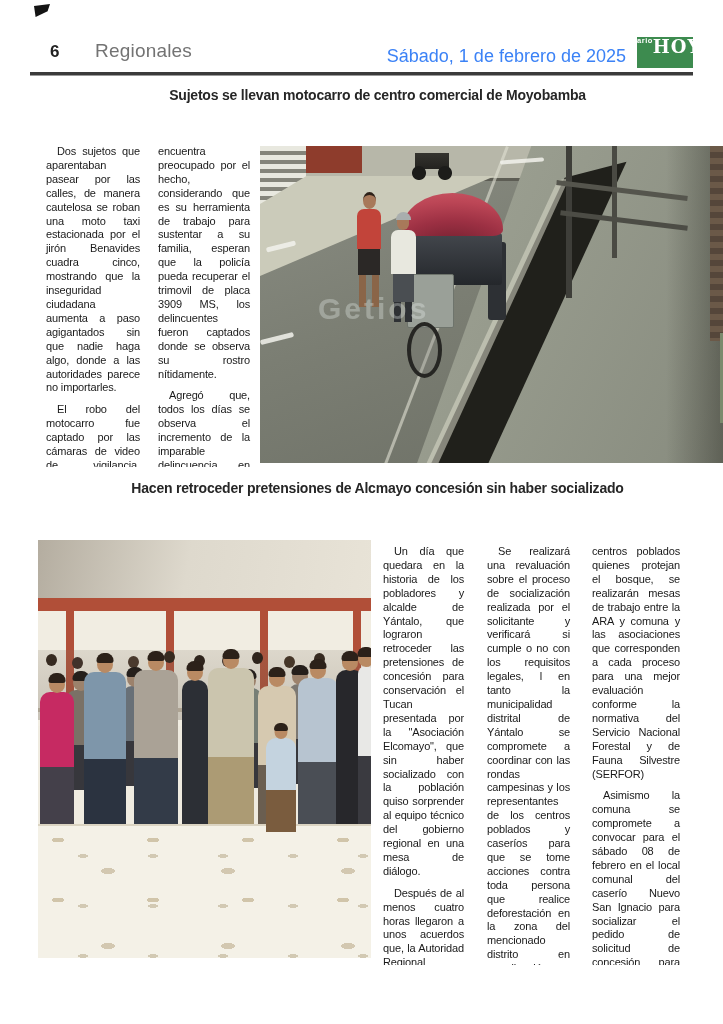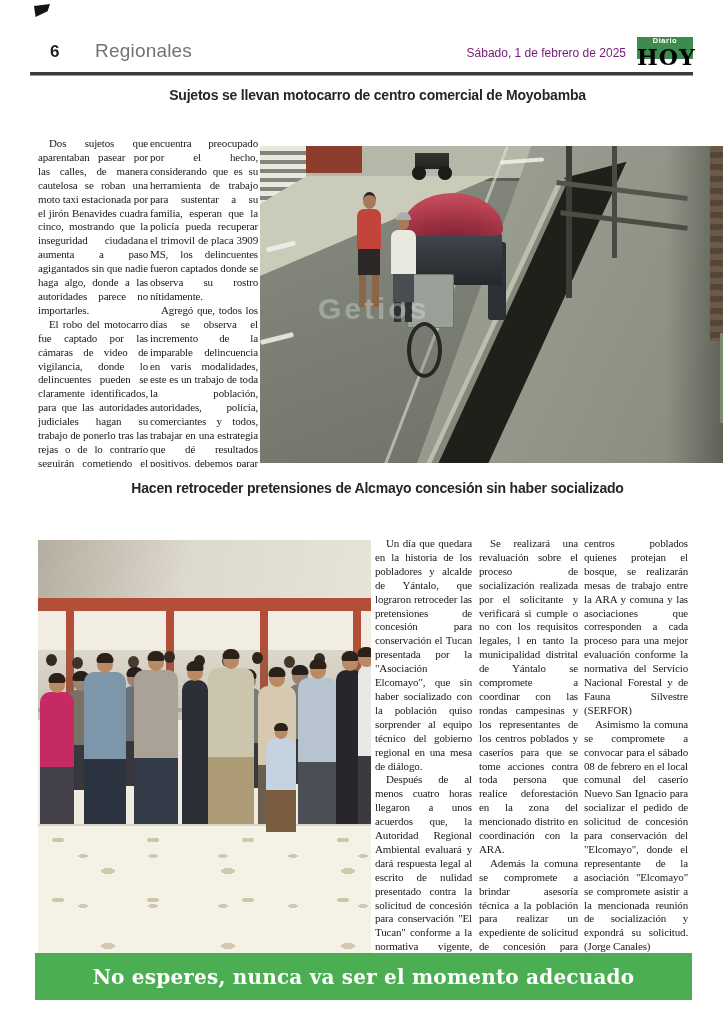--- a/index.html
+++ b/index.html
@@ -3,35 +3,35 @@
 <meta charset="utf-8">
 <style>
   html,body{margin:0;padding:0;background:#fff;}
   .page{position:relative;width:723px;height:1024px;background:#ffffff;overflow:hidden;
         font-family:"Liberation Sans",sans-serif;color:#1c1c1c;}
   
   .artifact{position:absolute;left:34px;top:4px;width:16px;height:13px;background:#141414;
             clip-path:polygon(0 15%,100% 0,85% 55%,10% 100%);}
   .pgnum{position:absolute;left:50px;top:42px;font-size:17px;font-weight:bold;color:#222;}
   .section{position:absolute;left:95px;top:40px;font-size:19px;font-weight:normal;color:#737373;letter-spacing:.2px;}
-  .date{position:absolute;right:97px;top:46px;font-size:12px;color:#701a75;}
-  .logo{position:absolute;left:637px;top:37px;width:56px;height:22px;text-align:center;
-        display:flex;flex-direction:column;line-height:1;}
+  .date{position:absolute;right:97px;top:46px;font-size:18px;color:#3b82f6;}
+  .logo{position:absolute;left:637px;top:37px;width:56px;height:31px;text-align:center;
+        display:flex;flex-direction:row;justify-content:center;line-height:1;}
   .logo .lt{font-size:7.5px;font-weight:bold;color:#fff;letter-spacing:.5px;}
-  .logo .lm{font-size:22px;font-weight:bold;color:#000000;font-family:"DejaVu Serif",serif;letter-spacing:1px;margin-top:1px;}
+  .logo .lm{font-size:18px;font-weight:bold;color:#ffffff;font-family:"DejaVu Serif",serif;letter-spacing:1px;margin-top:1px;}
   .rule{position:absolute;left:30px;top:72px;width:663px;height:3px;background:#3b3b3b;border-bottom:1px solid #9a9a9a;}
   
   .headline{position:absolute;left:0;width:723px;text-align:center;font-weight:bold;color:#262626;
             font-size:14px;line-height:23.5px;margin:0;letter-spacing:-.2px;padding-left:16px;}
   .h1a{top:84px;}.h1a span{display:inline-block;max-width:440px;}
   .h2a{top:477px;}.h2a span{display:inline-block;max-width:540px;}
   
   .col{position:absolute;overflow:hidden;text-align:justify;font-size:11px;line-height:13.9px;
        letter-spacing:-.15px;color:#191919;hyphens:auto;}
-  .col p{margin:0;font-family:Liberation Serif, serif;}
+  .col p{margin:8px;}
   .a1c1{left:38px;top:137px;width:110px;height:330px;}
   .a1c2{left:150px;top:137px;width:108px;height:330px;}
   .a2c1{left:375px;top:537px;width:97px;height:428px;}
   .a2c2{left:479px;top:537px;width:99px;height:428px;}
   .a2c3{left:584px;top:537px;width:104px;height:428px;}
   .indent{text-indent:11px;}
   
   .photo1{position:absolute;left:260px;top:146px;width:476px;height:317px;overflow:hidden;
           background:linear-gradient(160deg,#8b8e84 0%,#7b7e73 45%,#6b6e64 100%);}
   .cv-topwalk{position:absolute;left:0;top:0;width:432px;height:32px;background:#b7b7a9;border-bottom:3px solid #5d5d54;}
@@ -230,17 +230,14 @@
   </div>
   <div class="col a2 a2c2">
     <p class="indent">Se realizará una revaluación sobre el proceso de socialización realizada por el solicitante y verificará si cumple o no con los requisitos legales, l en tanto la municipalidad distrital de Yántalo se compromete a coordinar con las rondas campesinas y los representantes de los centros poblados y caseríos para que se tome acciones contra toda persona que realice deforestación en la zona del mencionado distrito en coordinación con la ARA.</p>
     <p class="indent">Además la comuna se compromete a brindar asesoría técnica a la población para realizar un expediente de solicitud de concesión para conservación con la finalidad de que sean los</p>
   </div>
   <div class="col a2 a2c3">
     <p>centros poblados quienes protejan el bosque, se realizarán mesas de trabajo entre la ARA y comuna y las asociaciones que corresponden a cada proceso para una mejor evaluación conforme la normativa del Servicio Nacional Forestal y de Fauna Silvestre (SERFOR)</p>
     <p class="indent">Asimismo la comuna se compromete a convocar para el sábado 08 de febrero en el local comunal del caserío Nuevo San Ignacio para socializar el pedido de solicitud de concesión para conservación del "Elcomayo", donde el representante de la asociación "Elcomayo" se compromete asistir a la mencionada reunión de socialización y expondrá su solicitud. (Jorge Canales)</p>
   </div>
 
-  <div class="banner" style="background-color: rgb(76, 174, 82);">
-    <span>No esperes, nunca va ser el momento adecuado</span>
-  </div>
 
 </div>
 
 </body></html>

